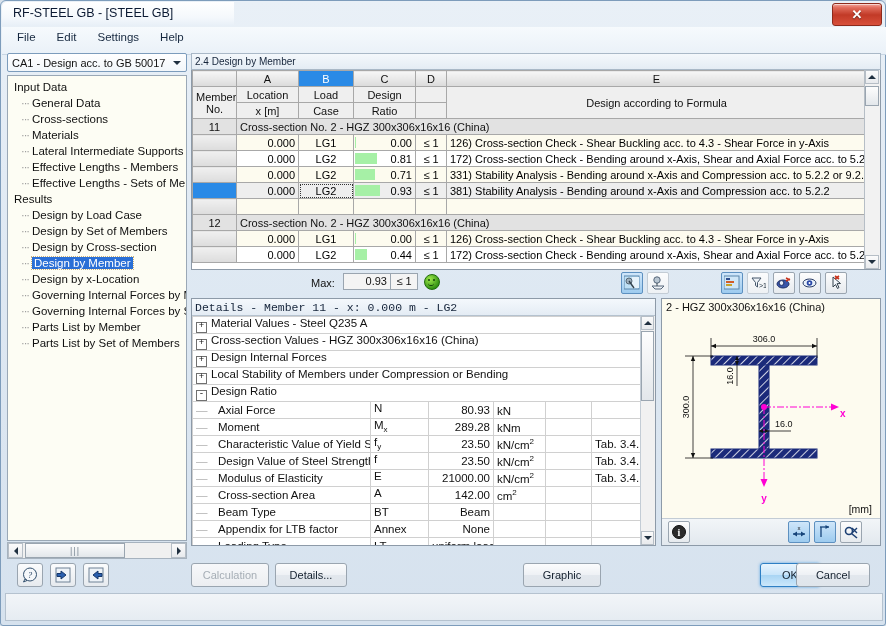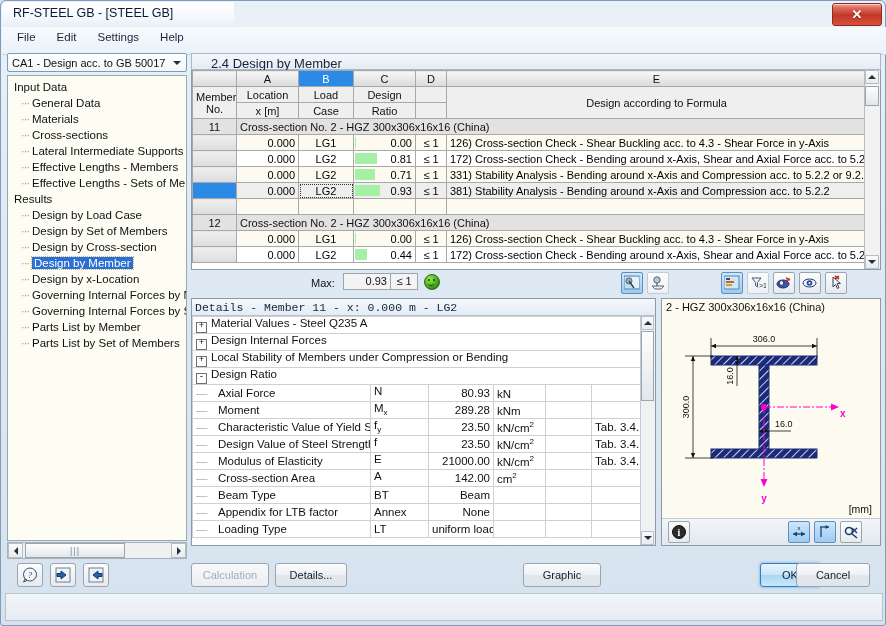--- a/index.html
+++ b/index.html
@@ -101,21 +101,21 @@
     border:1px solid #b6bec6;box-sizing:border-box;display:flex;align-items:center;justify-content:center;}
   .hs-thumb{position:absolute;left:17px;top:0;width:100px;height:15px;
     background:linear-gradient(180deg,#fdfdfd,#e3e7eb);border:1px solid #9aa5b0;box-sizing:border-box;
     display:flex;align-items:center;justify-content:center;color:#7e8a96;font-size:9px;letter-spacing:1px;}
   
   .mainpanel{position:absolute;left:186px;top:2px;width:690px;height:508px;}
   .grouphdr{
     position:absolute;left:0;top:0;width:690px;height:17px;
     background:linear-gradient(180deg,#f4f8fc 0%,#e4ecf4 100%);
     border:1px solid #a9b8c7;box-sizing:border-box;
-    font-size:13px;color:#15243a;padding:2px 0 0 19px;
+    font-size:10px;color:#15243a;padding:2px 0 0 3px;
   }
   
   .restable{
     position:absolute;left:0;top:17px;width:690px;height:200px;
     background:#fff;border:1px solid #8d9aa8;border-top:none;box-sizing:border-box;
     overflow:hidden;
   }
   table.grid{border-collapse:collapse;table-layout:fixed;font-size:11px;}
   table.grid td,table.grid th{
     border:1px solid #a8a8a8;padding:0 3px;height:16px;
@@ -273,22 +273,22 @@
             <i class="tri-down"></i>
           </span>
       </div>
 
       <div class="tree">
         <div class="tree-inner">
           <div class="tnode root">
             <span>Input Data</span>
           </div>
           <div class="tnode child"><span class="dash">···</span><span>General Data</span></div>
+          <div class="tnode child"><span class="dash">···</span><span>Cross-sections</span></div>
           <div class="tnode child"><span class="dash">···</span><span>Materials</span></div>
-          <div class="tnode child"><span class="dash">···</span><span>Cross-sections</span></div>
           <div class="tnode child"><span class="dash">···</span><span>Lateral Intermediate Supports</span></div>
           <div class="tnode child"><span class="dash">···</span><span>Effective Lengths - Members</span></div>
           <div class="tnode child"><span class="dash">···</span><span>Effective Lengths - Sets of Men</span></div>
 
           <div class="tnode root">
             <span>Results</span>
           </div>
           <div class="tnode child"><span class="dash">···</span><span>Design by Load Case</span></div>
           <div class="tnode child"><span class="dash">···</span><span>Design by Set of Members</span></div>
           <div class="tnode child"><span class="dash">···</span><span>Design by Cross-section</span></div>
@@ -525,20 +525,23 @@
                 <col style="width:65px">
               <col style="width:52px">
                 <col style="width:46px">
                 <col style="width:50px">
             </colgroup>
             <tbody>
                 <tr class="grp">
               <td colspan="6"><span class="exp">+</span><span>Material Values - Steel Q235 A</span></td>
             </tr>
             <tr class="grp">
+              <td colspan="6"><span class="exp">+</span><span>Cross-section Values  -  HGZ 300x306x16x16 (China)</span></td>
+            </tr>
+            <tr class="grp">
               <td colspan="6"><span class="exp">+</span><span>Design Internal Forces</span></td>
             </tr>
             <tr class="grp">
               <td colspan="6"><span class="exp">+</span><span>Local Stability of Members under Compression or Bending</span></td>
             </tr>
             <tr class="grp">
               <td colspan="6"><span class="exp">-</span><span>Design Ratio</span></td>
             </tr>
 
             <tr>

